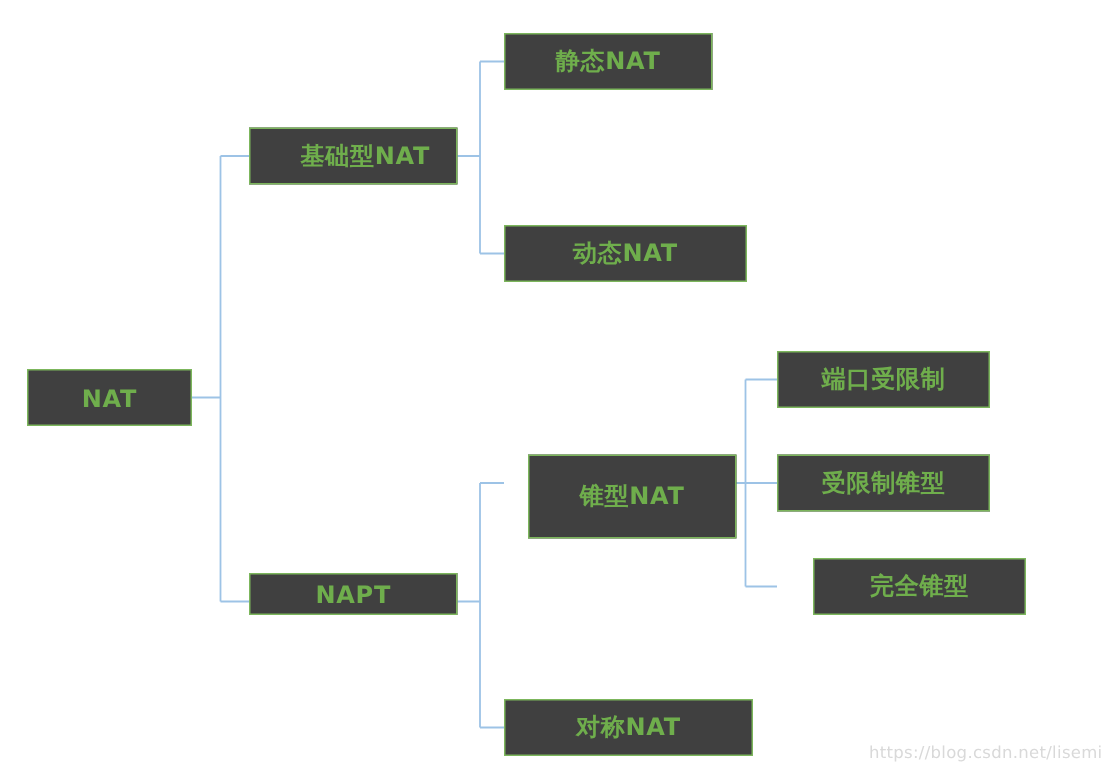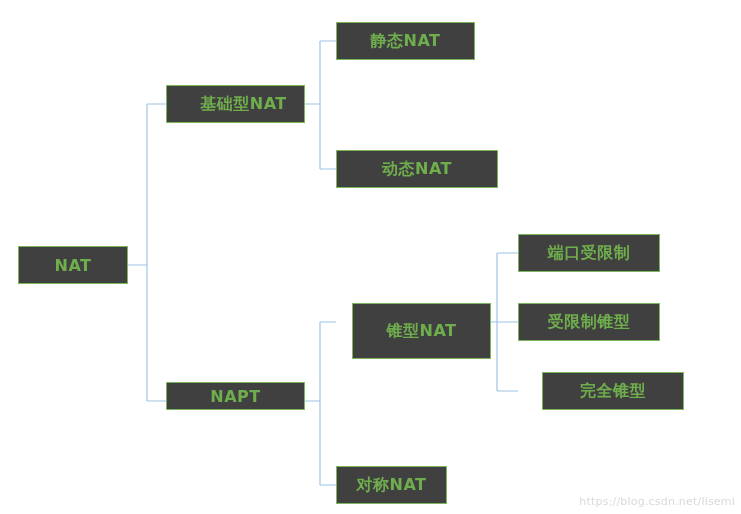--- a/index.html
+++ b/index.html
@@ -77,17 +77,17 @@
   <div class="node" style="left:166px; top:382px; width:139px; height:28px;text-align:center;">NAPT</div>
 
   <div class="node" style="left:336px; top:303px; width:139px; height:56px;margin-left:16px;">锥型NAT</div>
 
   <div class="node" style="left:518px; top:234px; width:142px; height:38px;text-align:center;">端口受限制</div>
 
   <div class="node" style="left:518px; top:303px; width:142px; height:38px;">受限制锥型</div>
 
   <div class="node" style="left:518px; top:372px; width:142px; height:38px;margin-left:24px;">完全锥型</div>
 
-  <div class="node" style="left:336px; top:466px; width:111px; height:38px;">对称NAT</div>
+  <div class="node" style="left:336px; top:466px; width:166px; height:38px;">对称NAT</div>
 
   <div class="watermark">https://blog.csdn.net/lisemi</div>
 
 </div>
 
 </body></html>

